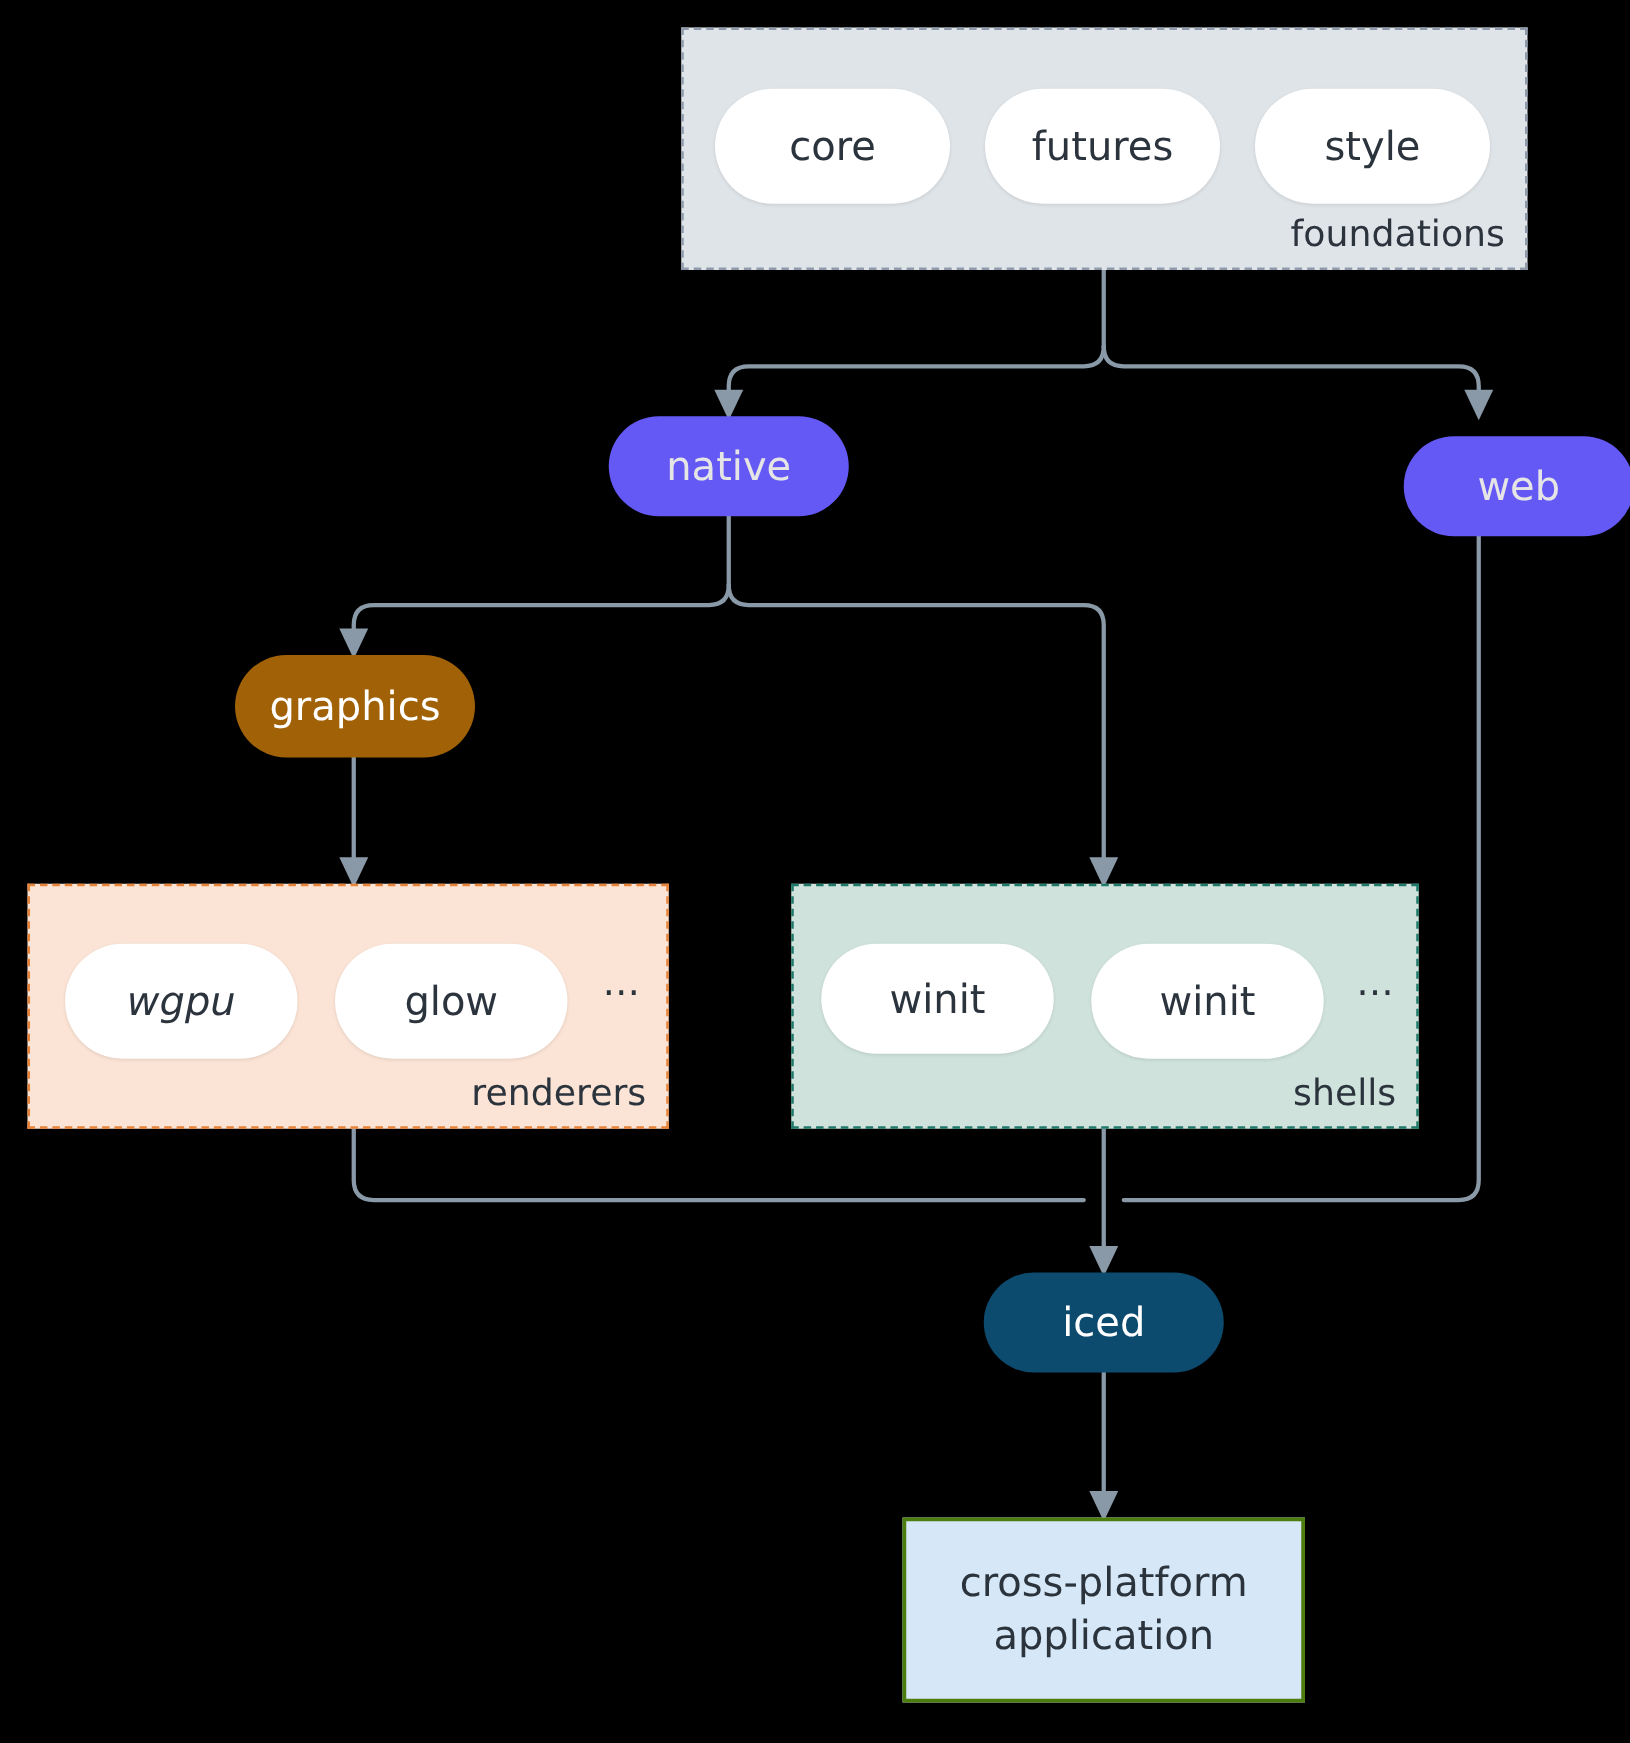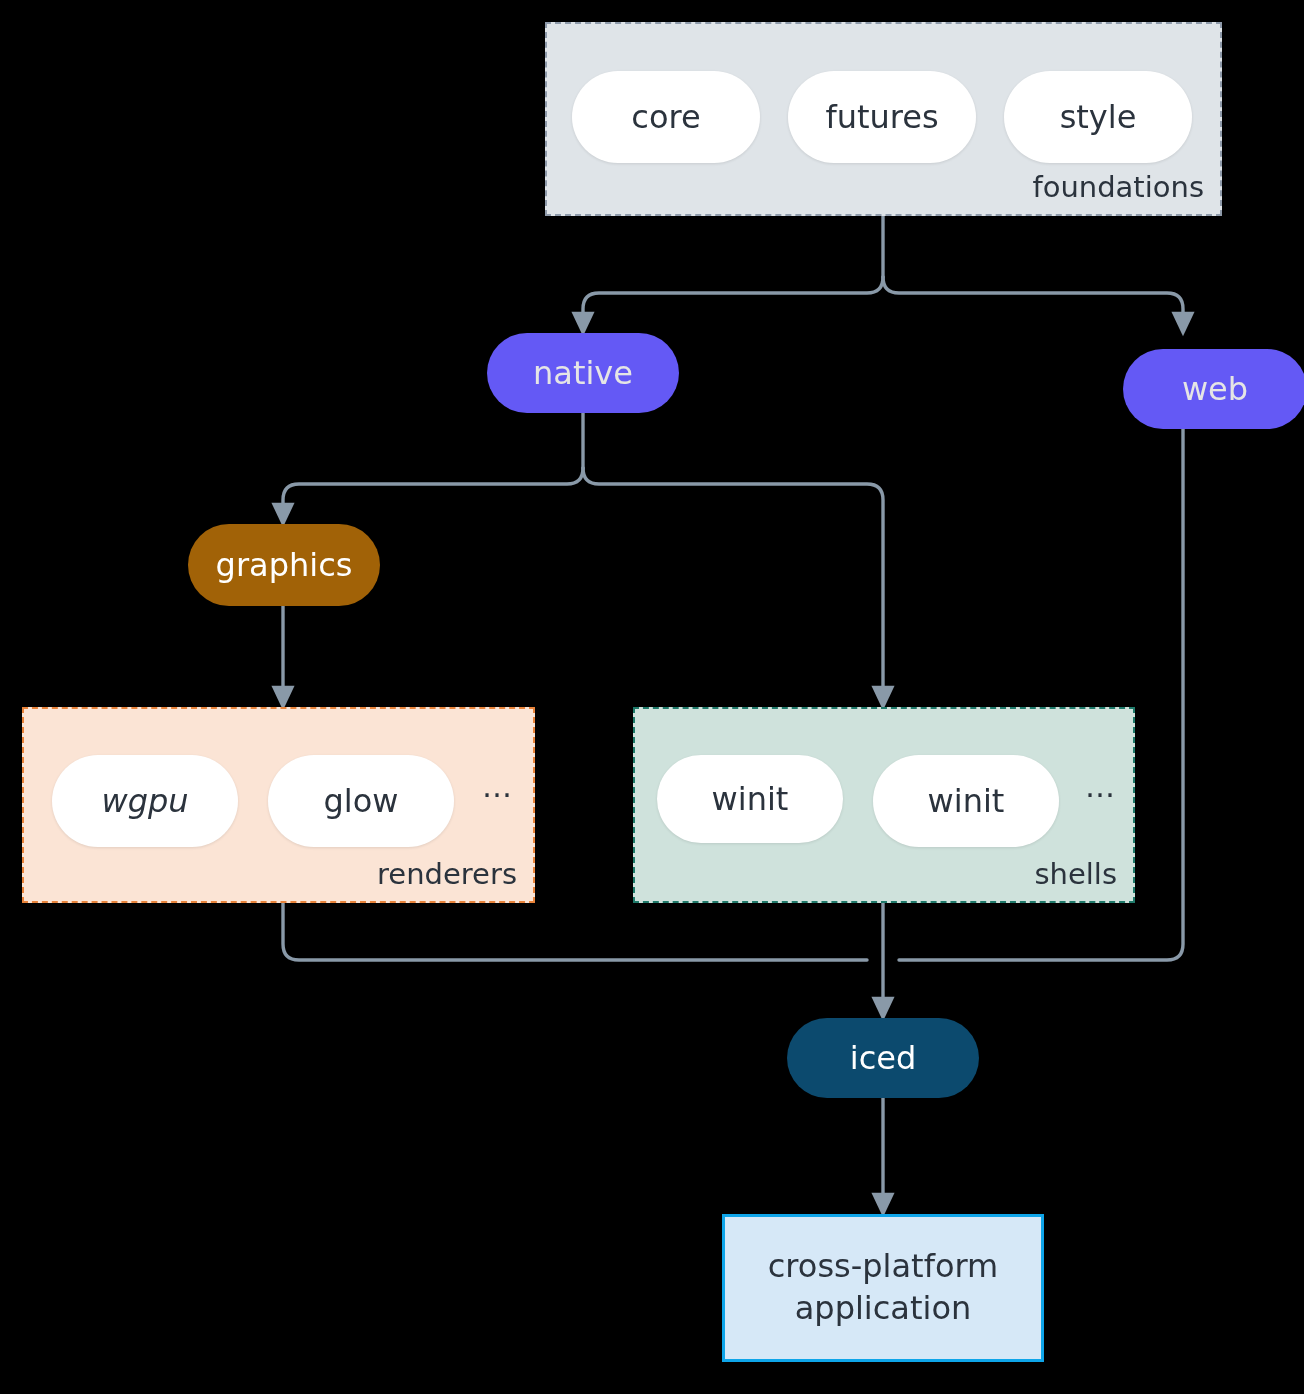--- a/index.html
+++ b/index.html
@@ -75,21 +75,21 @@
   .rect-node {
     position: absolute;
     box-sizing: border-box;
     display: flex;
     align-items: center;
     justify-content: center;
     text-align: center;
     font-size: 32px;
     line-height: 1.3;
     background: #d6e8f7;
-    border: 3px solid #0ea5e9;
+    border: 3px solid #4d7c0f;
     color: #2b333d;
   }
 
   
   #cluster-foundations { left: 545px;  top: 22px;   width: 677px;  height: 194px;
       background: #dfe4e8; border: 2px dashed #8f9bab; }
   #pill-core     { left: 572px;  top: 51px;  width: 188px; height: 92px; }
   #pill-futures  { left: 788px;  top: 51px;  width: 188px; height: 92px; }
   #pill-style    { left: 1004px; top: 51px;  width: 188px; height: 92px; }
 

